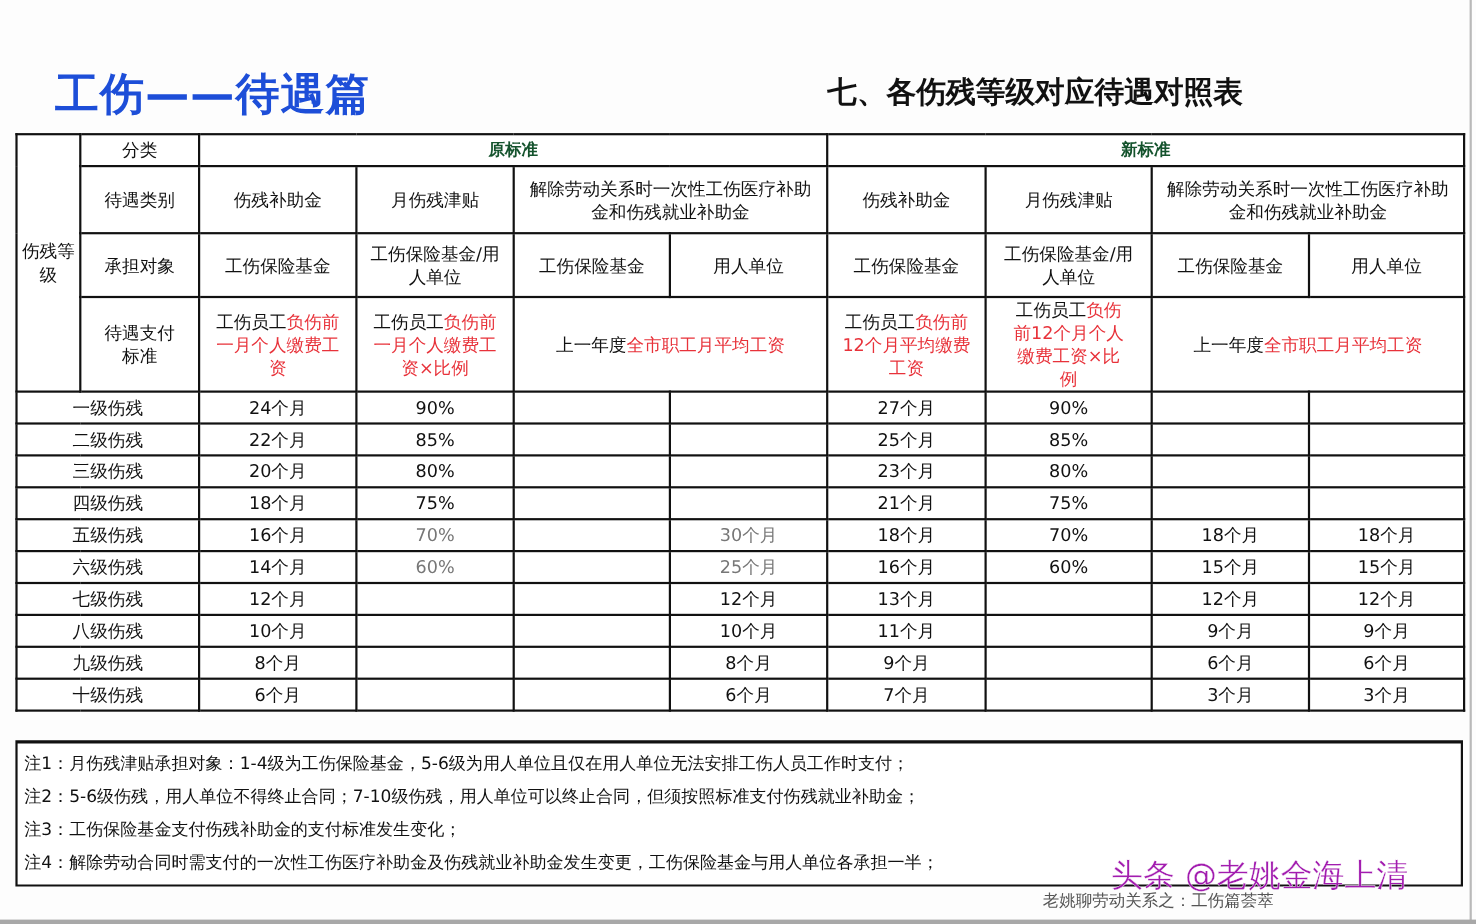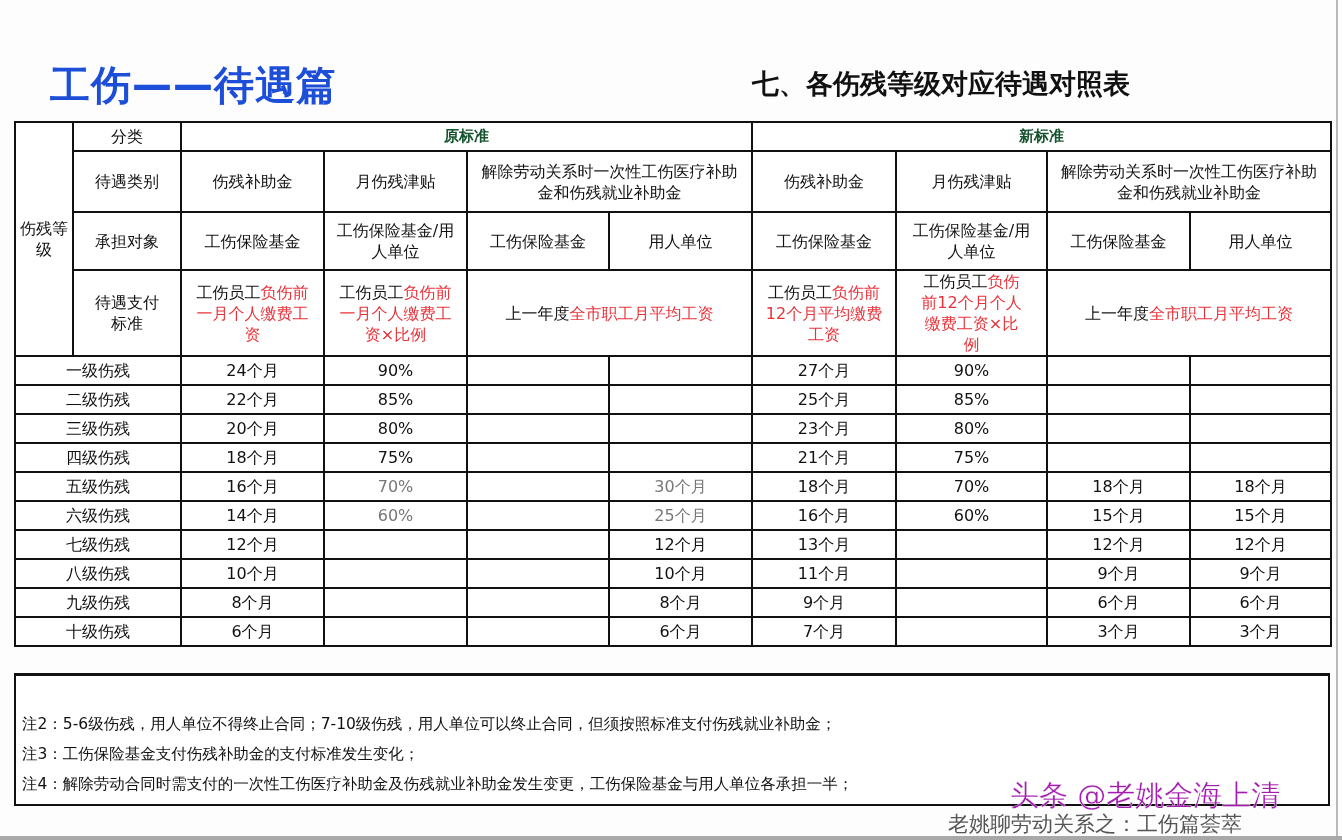--- a/index.html
+++ b/index.html
@@ -33,21 +33,21 @@
   .notes {
     position: absolute; left: 14px; top: 673px; width: 1312px; height: 128px; border: 2px solid #111; border-top: 3px solid #111; background: #fff;
     font-size: 15.5px;
   }
   .note-line { position: absolute; left: 6px; white-space: nowrap; }
   .watermark {
     position: absolute; left: 1010px; top: 776px; font-size: 29px; color: #a21caf; font-weight: normal;
     -webkit-text-stroke: 0.3px #fff;
   }
   .footer-caption {
-    position: absolute; left: 948px; top: 810px; font-size: 21px; color: #555;
+    position: absolute; left: 948px; top: 810px; font-size: 15px; color: #555;
   }
 </style>
 </head>
 <body>
 
 <div class="slide-edge-right"></div>
 <div class="slide-edge-bottom"></div>
 
 <div class="main-title">工伤——待遇篇</div>
 <div class="sub-title">七、各伤残等级对应待遇对照表</div>
@@ -221,19 +221,20 @@
     <td>6个月</td>
     <td>7个月</td>
     <td></td>
     <td>3个月</td>
     <td>3个月</td>
   </tr>
 </tbody>
   </table>
 
 <div class="notes">
+  <div class="note-line" style="top:8px;">注1：月伤残津贴承担对象：1-4级为工伤保险基金，5-6级为用人单位且仅在用人单位无法安排工伤人员工作时支付；</div>
   <div class="note-line" style="top:38px;">注2：5-6级伤残，用人单位不得终止合同；7-10级伤残，用人单位可以终止合同，但须按照标准支付伤残就业补助金；</div>
   <div class="note-line" style="top:68px;">注3：工伤保险基金支付伤残补助金的支付标准发生变化；</div>
   <div class="note-line" style="top:98px;">注4：解除劳动合同时需支付的一次性工伤医疗补助金及伤残就业补助金发生变更，工伤保险基金与用人单位各承担一半；</div>
 </div>
 
 <div class="watermark">头条 @老姚金海上清</div>
 <div class="footer-caption">老姚聊劳动关系之：工伤篇荟萃</div>
 
 </body></html>

